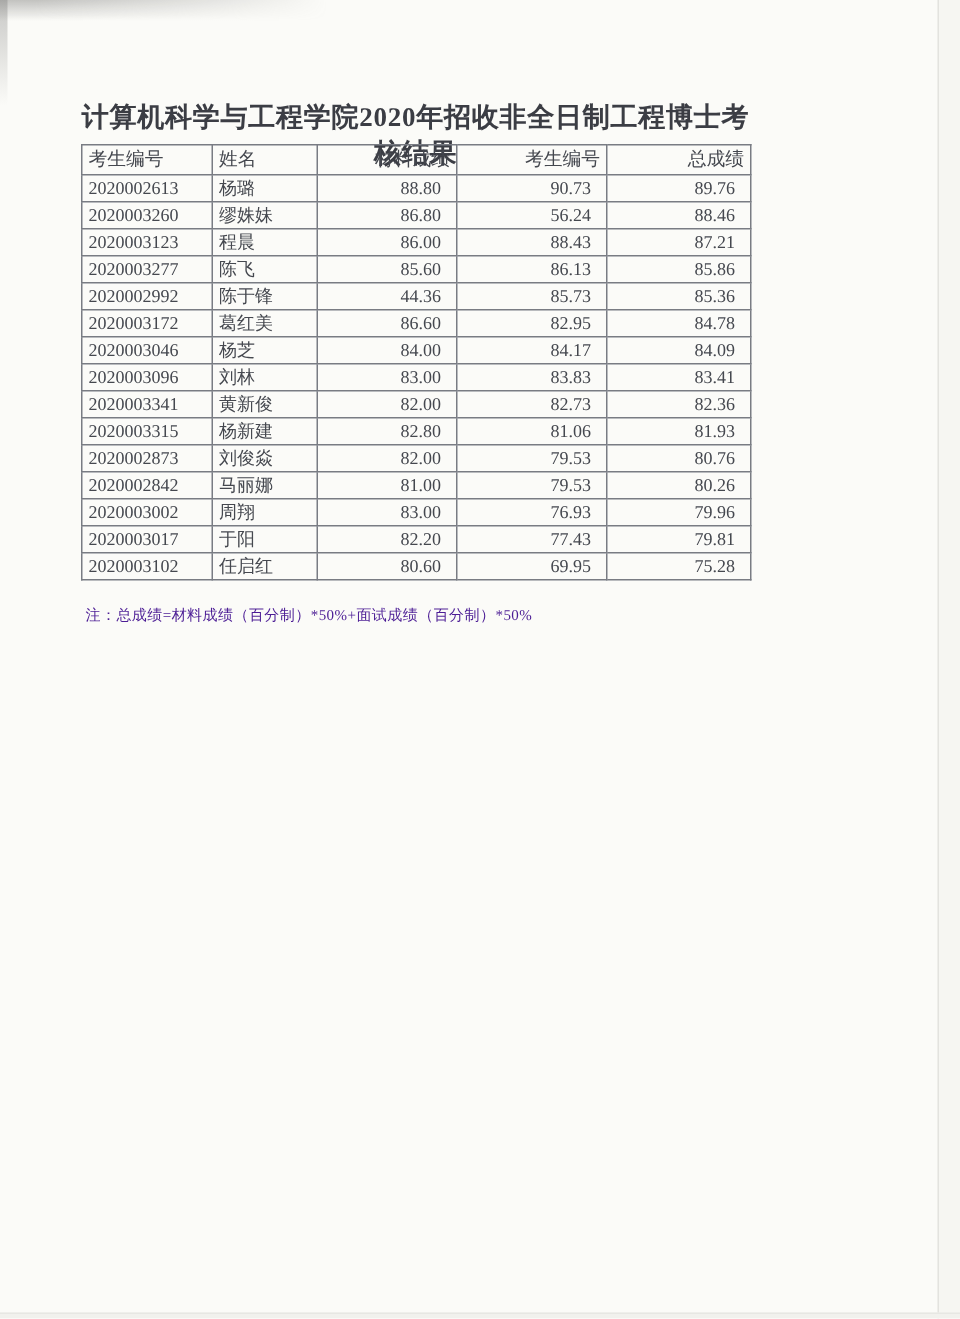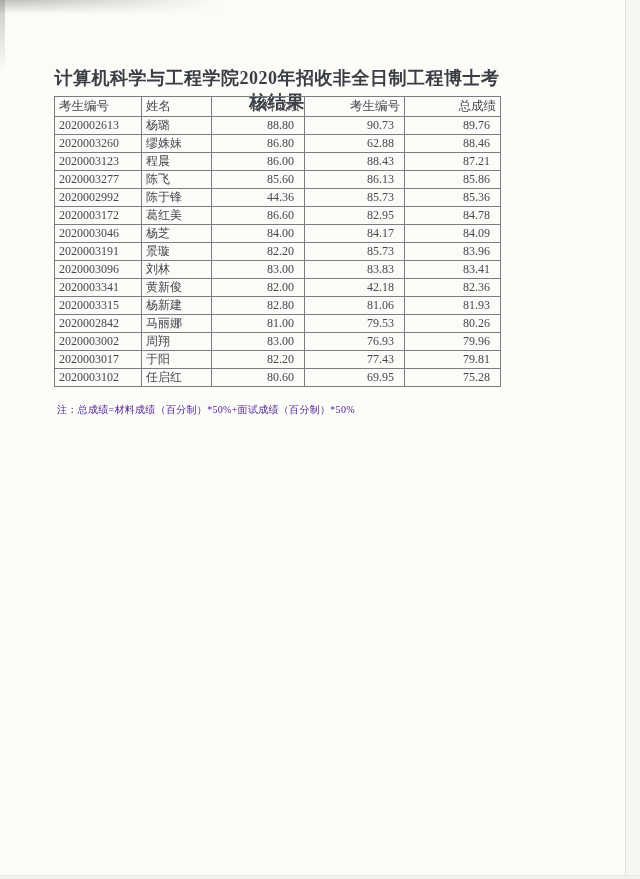--- a/index.html
+++ b/index.html
@@ -124,21 +124,21 @@
         <td class="al">2020002613</td>
         <td class="al">杨璐</td>
         <td class="ar">88.80</td>
         <td class="ar">90.73</td>
         <td class="ar">89.76</td>
       </tr>
       <tr>
         <td class="al">2020003260</td>
         <td class="al">缪姝妹</td>
         <td class="ar">86.80</td>
-        <td class="ar">62.88</td>
+        <td class="ar">56.24</td>
         <td class="ar">88.46</td>
       </tr>
       <tr>
         <td class="al">2020003123</td>
         <td class="al">程晨</td>
         <td class="ar">86.00</td>
         <td class="ar">88.43</td>
         <td class="ar">87.21</td>
       </tr>
       <tr>
@@ -163,48 +163,48 @@
         <td class="ar">84.78</td>
       </tr>
       <tr>
         <td class="al">2020003046</td>
         <td class="al">杨芝</td>
         <td class="ar">84.00</td>
         <td class="ar">84.17</td>
         <td class="ar">84.09</td>
       </tr>
       <tr>
-        <td class="al">2020003191</td>
-        <td class="al">景璇</td>
-        <td class="ar">82.20</td>
-        <td class="ar">85.73</td>
-        <td class="ar">83.96</td>
-      </tr>
-      <tr>
         <td class="al">2020003096</td>
         <td class="al">刘林</td>
         <td class="ar">83.00</td>
         <td class="ar">83.83</td>
         <td class="ar">83.41</td>
       </tr>
       <tr>
         <td class="al">2020003341</td>
         <td class="al">黄新俊</td>
         <td class="ar">82.00</td>
-        <td class="ar">42.18</td>
+        <td class="ar">82.73</td>
         <td class="ar">82.36</td>
       </tr>
       <tr>
         <td class="al">2020003315</td>
         <td class="al">杨新建</td>
         <td class="ar">82.80</td>
         <td class="ar">81.06</td>
         <td class="ar">81.93</td>
       </tr>
       <tr>
+        <td class="al">2020002873</td>
+        <td class="al">刘俊焱</td>
+        <td class="ar">82.00</td>
+        <td class="ar">79.53</td>
+        <td class="ar">80.76</td>
+      </tr>
+      <tr>
         <td class="al">2020002842</td>
         <td class="al">马丽娜</td>
         <td class="ar">81.00</td>
         <td class="ar">79.53</td>
         <td class="ar">80.26</td>
       </tr>
       <tr>
         <td class="al">2020003002</td>
         <td class="al">周翔</td>
         <td class="ar">83.00</td>

